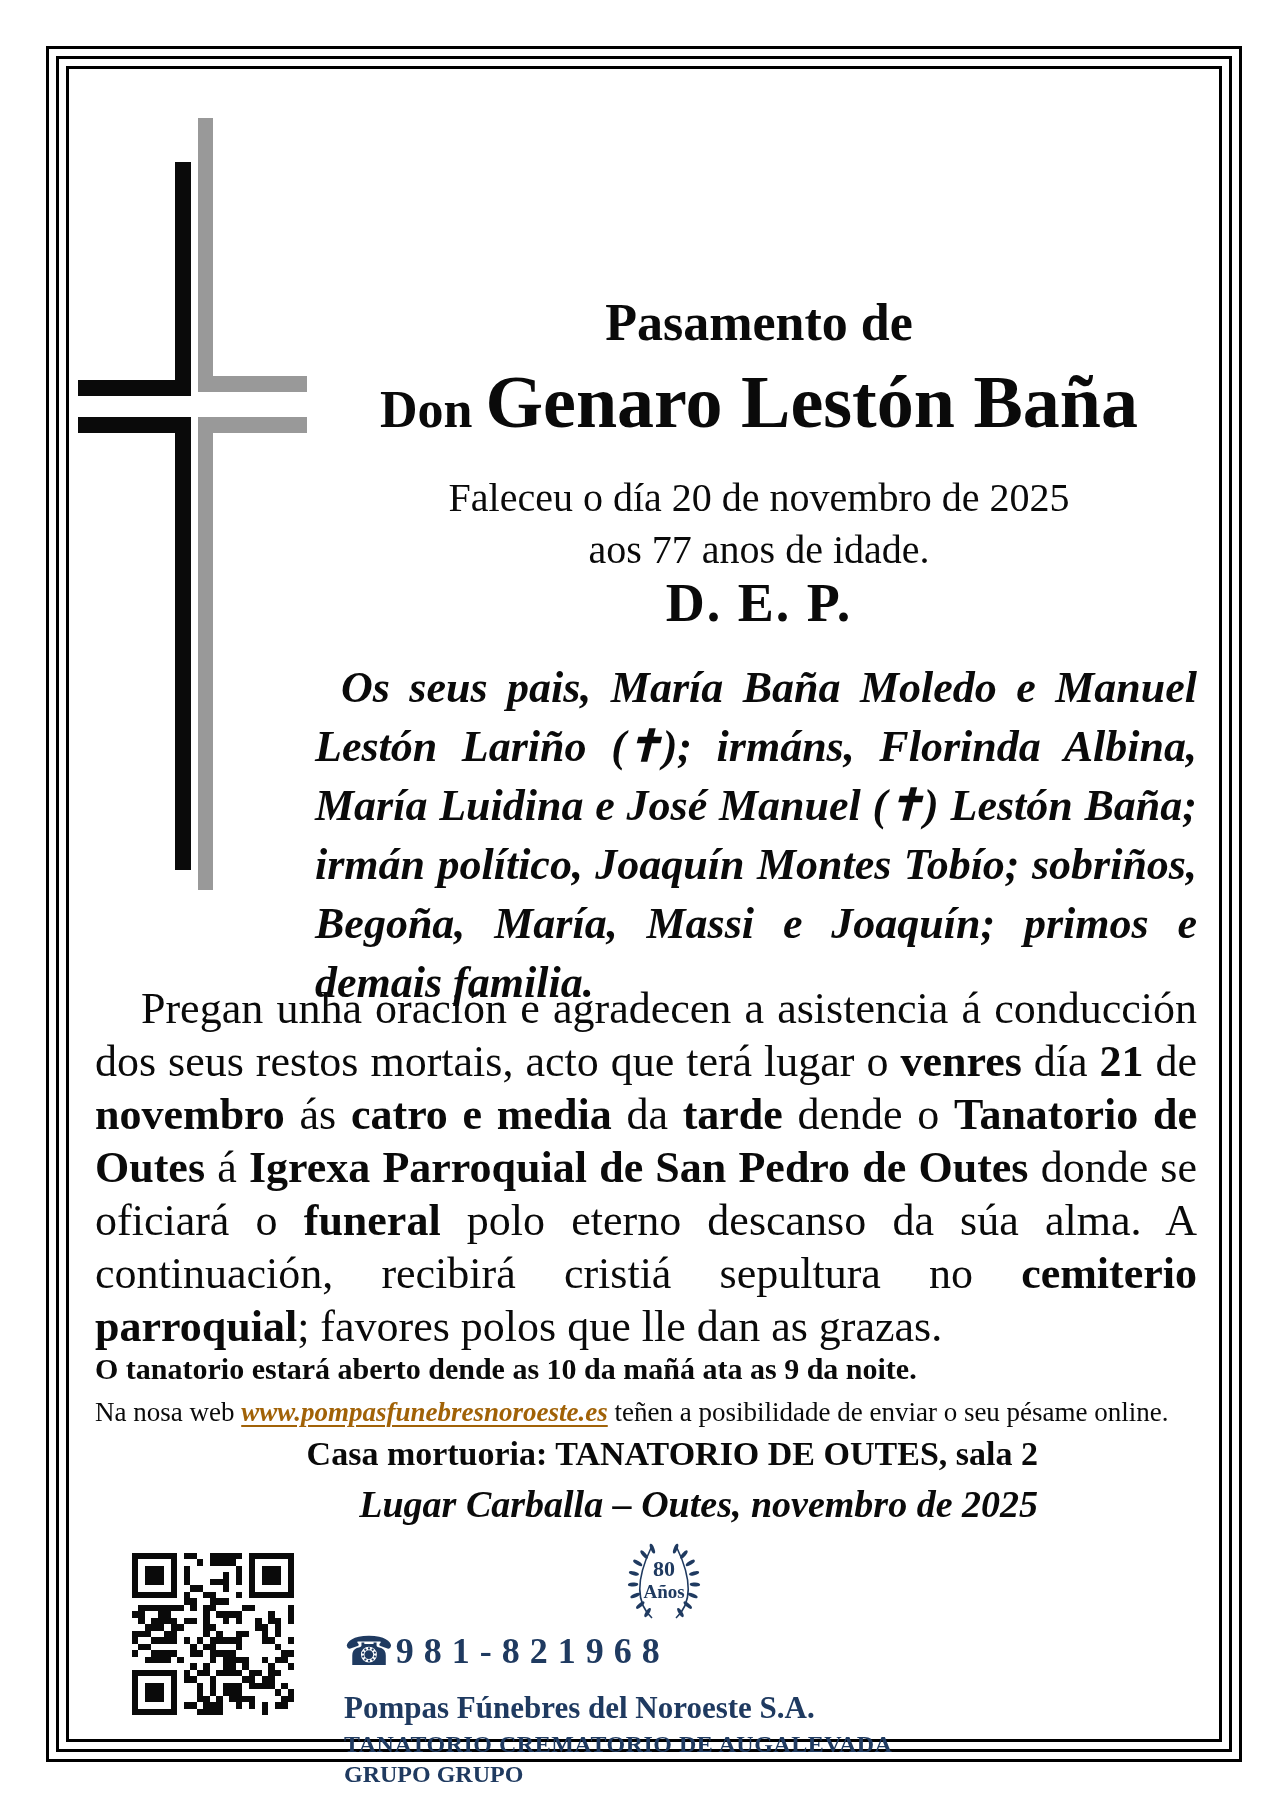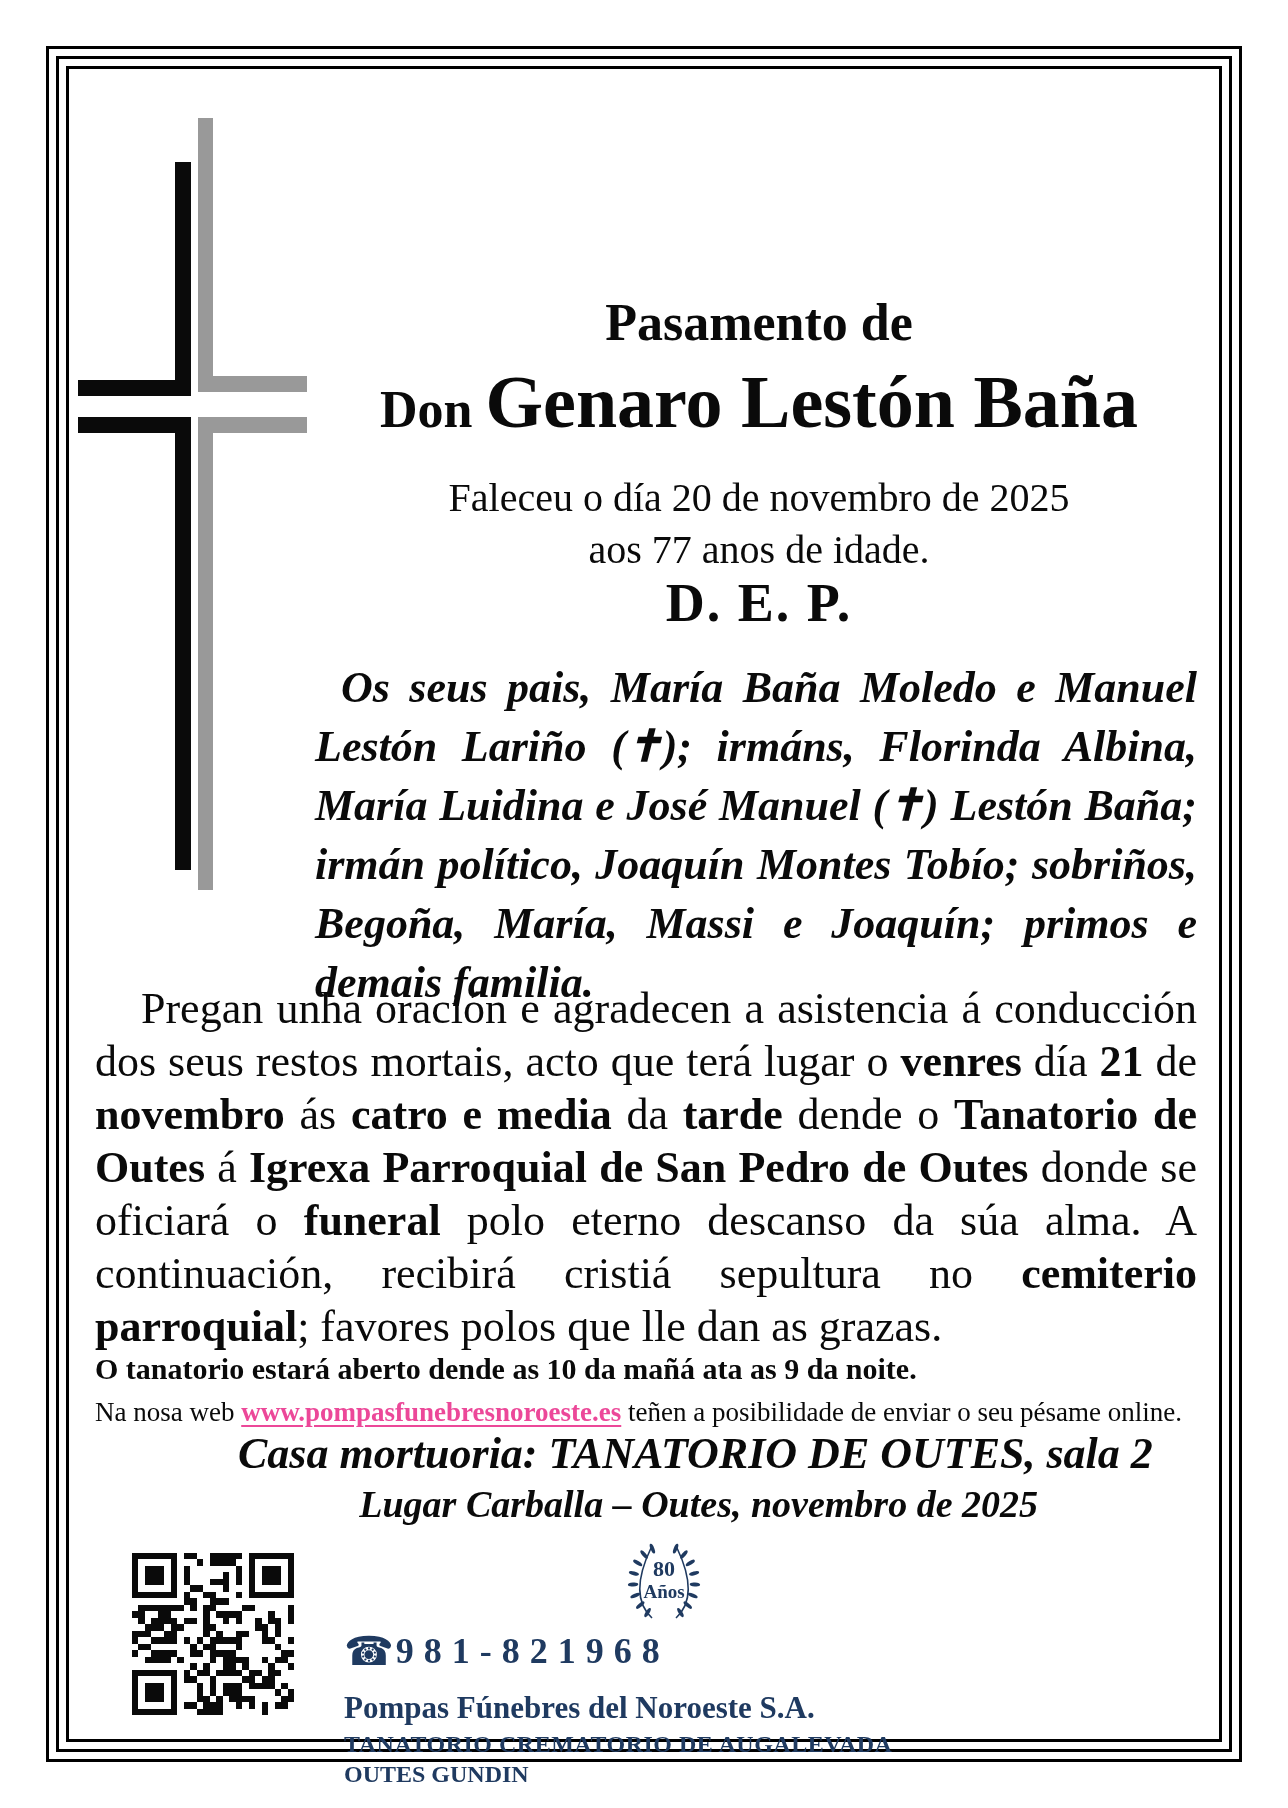--- a/index.html
+++ b/index.html
@@ -37,24 +37,24 @@
   .mainpara .seg-b{font-weight:bold;}
 
   .hours{
     position:absolute;left:95px;top:1350px;width:1102px;
     font-size:30px;font-weight:bold;line-height:38px;
   }
   .webline{
     position:absolute;left:95px;top:1394px;width:1102px;
     font-size:27px;line-height:36px;
   }
-  .weburl{color:#ec4899;font-weight:bold;text-decoration:underline;
-          text-decoration-thickness:2px;text-underline-offset:4px;cursor:pointer;}
+  .weburl{color:#a16207;font-weight:bold;text-decoration:underline;
+          text-decoration-thickness:2px;text-underline-offset:4px;cursor:pointer;font-style:italic;}
   .rightblock{position:absolute;right:250px;top:1432px;width:800px;text-align:right;}
-  .casa{font-size:44px;font-weight:bold;line-height:44px;white-space:nowrap;font-style:italic;}
+  .casa{font-size:34px;font-weight:bold;line-height:44px;white-space:nowrap;}
   .lugar{font-size:38px;font-weight:bold;font-style:italic;line-height:44px;margin-top:6px;white-space:nowrap;}
 
   .qr{position:absolute;left:132px;top:1553px;width:162px;height:162px;}
 
   .footer{position:absolute;left:344px;top:1536px;width:640px;text-align:left;color:#1f3a60;}
   .laurel{display:block;margin:0 auto;}
   .phone{font-size:36px;font-weight:bold;letter-spacing:10px;line-height:42px;margin-top:2px;white-space:nowrap;}
   .phoneicon{font-family:"DejaVu Sans", sans-serif;font-size:40px;letter-spacing:0;vertical-align:-2px;margin-right:2px;}
   .company{font-size:31px;font-weight:bold;line-height:37px;margin-top:17px;}
   .crema{font-size:24px;font-weight:bold;line-height:30px;margin-top:3px;letter-spacing:0.5px;}
@@ -339,14 +339,14 @@
       <ellipse cx="72.07916751455589" cy="37.290811758411955" rx="5.2" ry="1.9" transform="rotate(-14 72.07916751455589 37.290811758411955)" fill="#1f3a60"></ellipse>
       <ellipse cx="72.92448555805456" cy="48.51123305478851" rx="5.2" ry="1.9" transform="rotate(4 72.92448555805456 48.51123305478851)" fill="#1f3a60"></ellipse>
       <ellipse cx="70.7426994915704" cy="59.48583736297283" rx="5.2" ry="1.9" transform="rotate(22 70.7426994915704 59.48583736297283)" fill="#1f3a60"></ellipse>
       <ellipse cx="65.74737773668832" cy="69.14035394871541" rx="5.2" ry="1.9" transform="rotate(40 65.74737773668832 69.14035394871541)" fill="#1f3a60"></ellipse>
       <ellipse cx="58.42749719122935" cy="76.52973146163134" rx="5.2" ry="1.9" transform="rotate(58 58.42749719122935 76.52973146163134)" fill="#1f3a60"></ellipse>
       <path d="M 54 82 Q 78 60 55 12" fill="none" stroke="#1f3a60" stroke-width="1.6"></path>
     </svg>
   <div class="phone"><span class="phoneicon">☎</span><span>981-821968</span></div>
   <div class="company">Pompas Fúnebres del Noroeste S.A.</div>
   <div class="crema">TANATORIO CREMATORIO DE AUGALEVADA</div>
-  <div class="grupo">OUTES GUNDIN</div>
+  <div class="grupo">GRUPO GRUPO</div>
 </div>
 
 </body></html>

